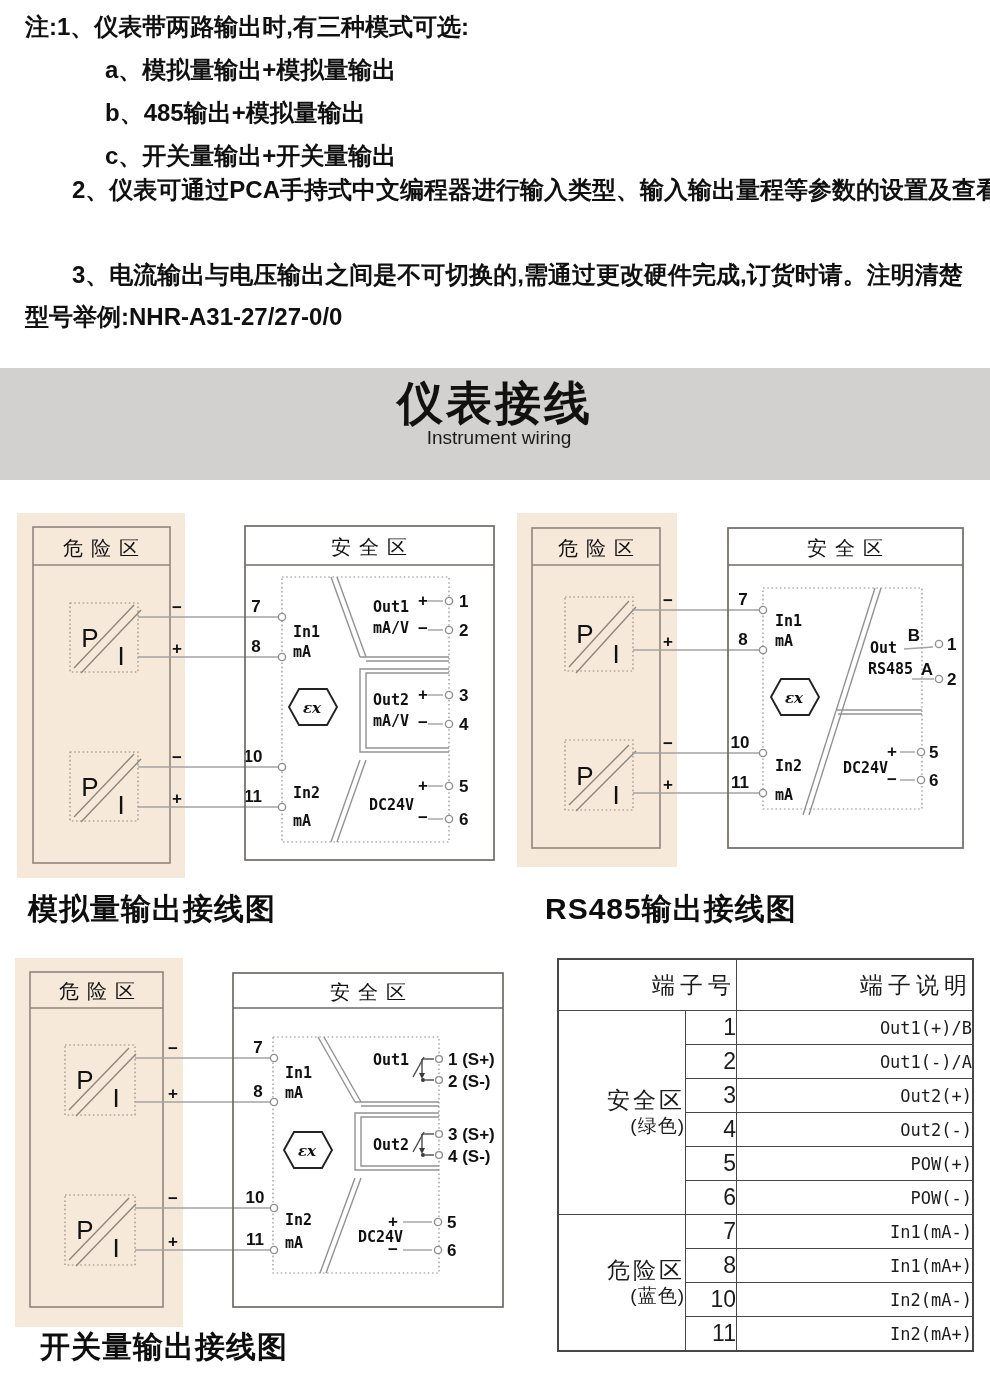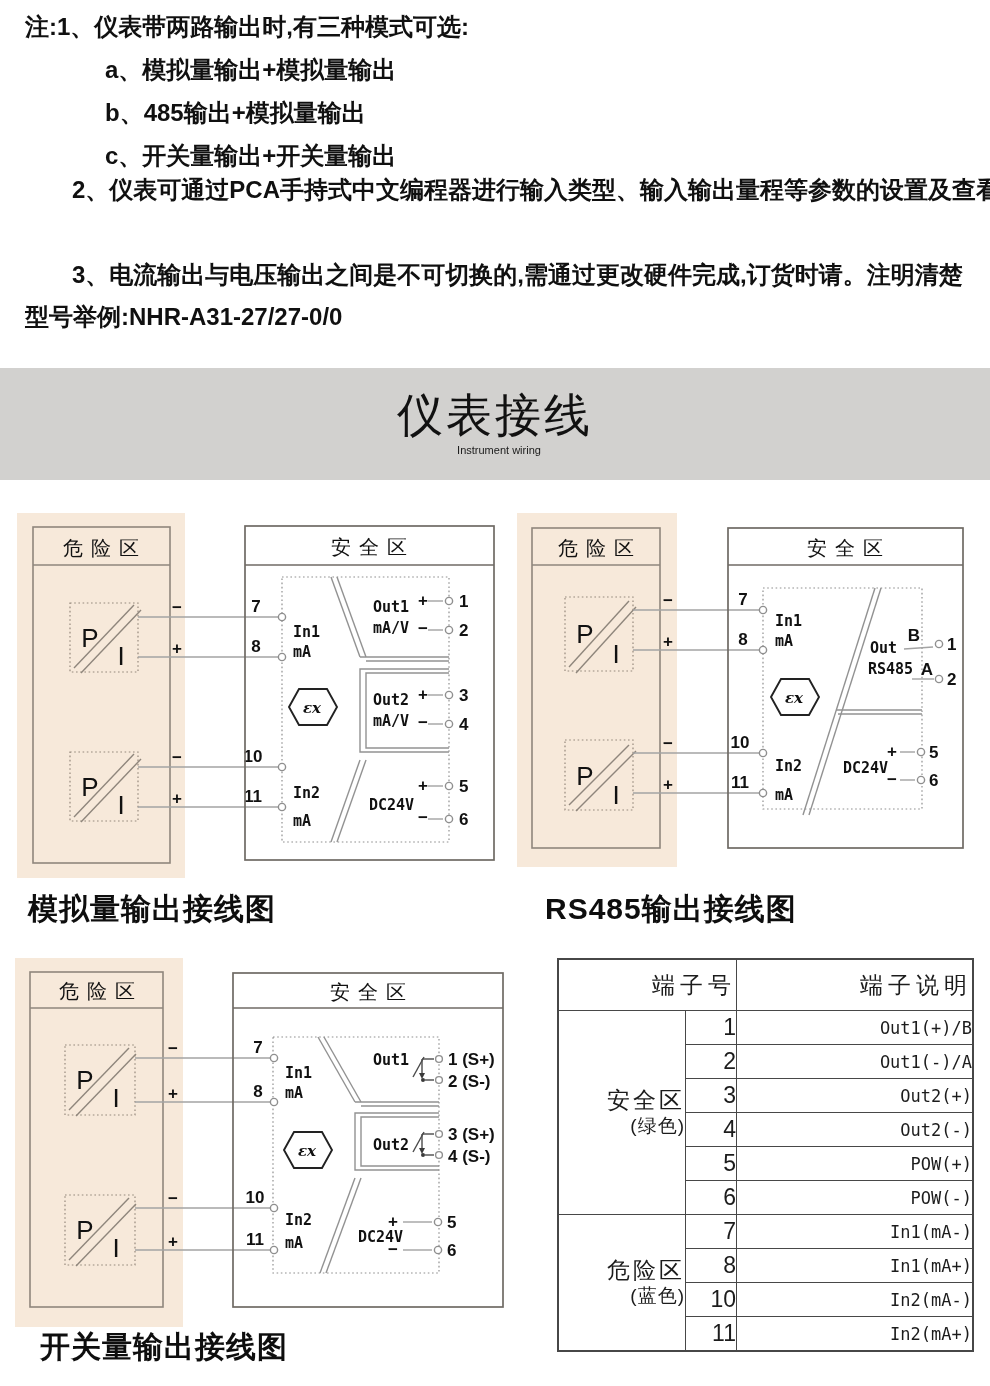--- a/index.html
+++ b/index.html
@@ -3,22 +3,22 @@
 <meta charset="utf-8">
 <style>
   html,body{margin:0;padding:0;background:#fff;}
   .page{position:relative;width:990px;height:1386px;background:#ffffff;overflow:hidden;
         font-family:"Liberation Sans", sans-serif;color:#141414;}
   
   .note{position:absolute;font-size:24px;font-weight:600;white-space:nowrap;color:#101010;
         font-family:"Liberation Sans", sans-serif;line-height:34px;}
   
   .banner{position:absolute;left:0;top:368px;width:990px;height:112px;background:#d2d1cf;text-align:center;}
-  .banner-title{font-size:46px;font-weight:400;letter-spacing:3px;color:#111;padding-top:22px;line-height:50px;}
-  .banner-sub{font-size:11px;color:#1b1b1b;line-height:18px;margin-top:1px;margin-left:8px;}
+  .banner-title{font-size:46px;font-weight:700;letter-spacing:3px;color:#111;padding-top:10px;line-height:50px;}
+  .banner-sub{font-size:19px;color:#1b1b1b;line-height:18px;margin-top:1px;margin-left:8px;}
   
   .diag{position:absolute;}
   .caption{position:absolute;font-size:30px;font-weight:700;letter-spacing:1px;color:#0e0e0e;
            text-align:left;white-space:nowrap;}
   
   .ln-box{stroke:#8f867c;stroke-width:1.6;fill:none;}
   .ln-safe{stroke:#6f6a64;stroke-width:1.7;fill:none;}
   .ln-dot{stroke:#8f8f8f;stroke-width:1.2;fill:none;stroke-dasharray:1.6 2.6;}
   .ln-pidot{stroke:#95897c;stroke-width:1.2;fill:none;stroke-dasharray:1.6 2.6;}
   .ln-diag{stroke:#8f867c;stroke-width:1.4;fill:none;}

